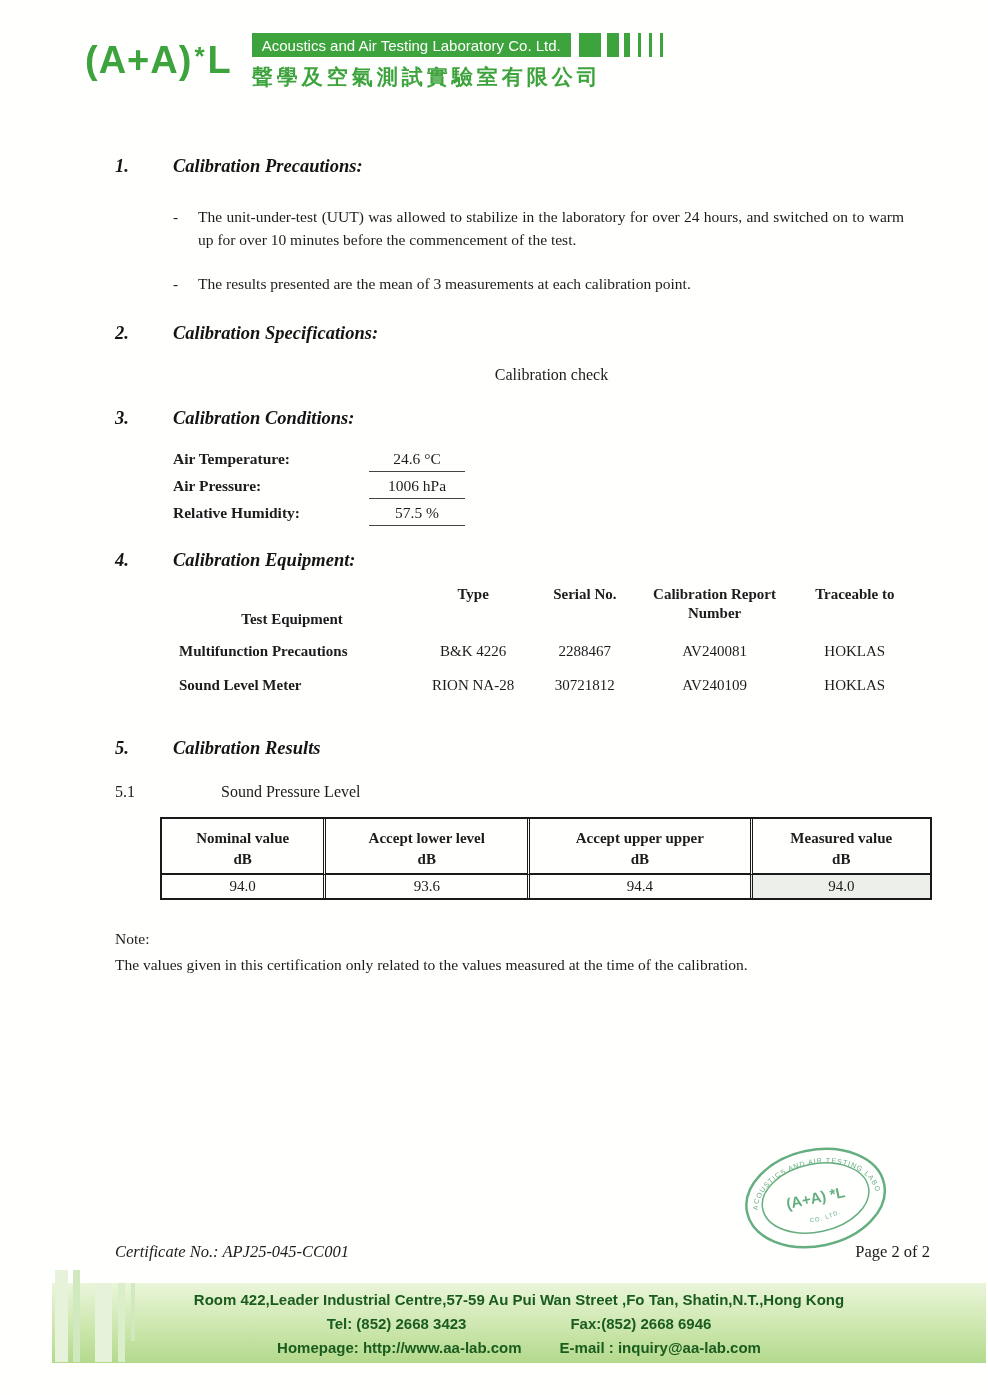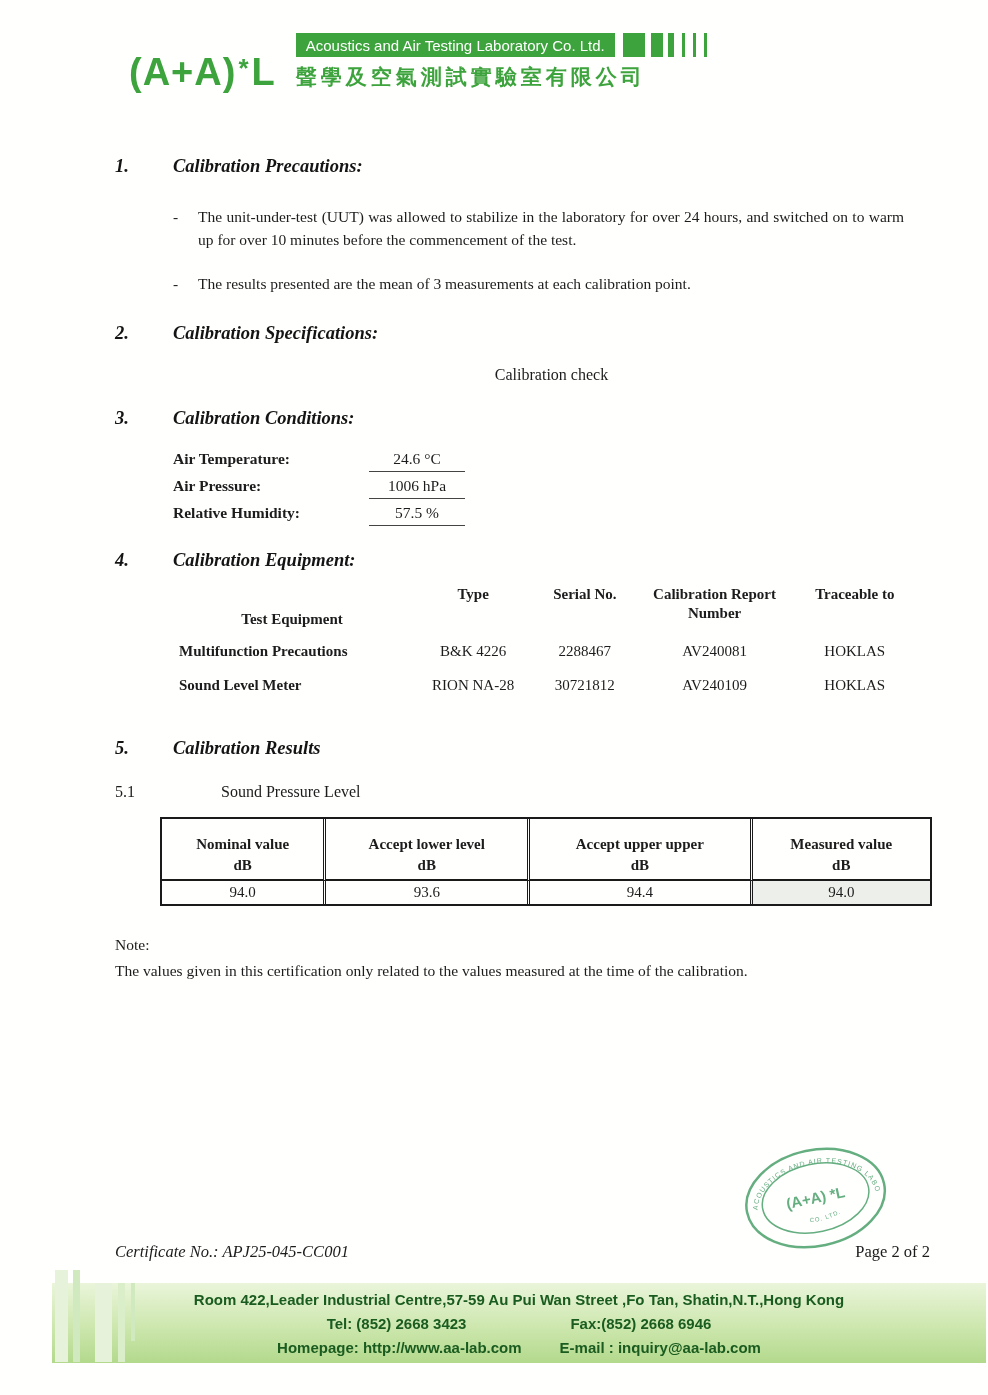--- a/index.html
+++ b/index.html
@@ -12,21 +12,21 @@
   body{
     width:988px;height:1395px;
     font-family:"Liberation Serif", serif;
     color:#1c1c1c;
     position:relative;
     overflow:hidden;
   }
   .page{position:relative;width:988px;height:1395px;background:#fffffe;}
 
   
-  .header{position:absolute;top:28px;left:85px;display:flex;align-items:flex-end;gap:20px;margin-left:44px;}
+  .header{position:absolute;top:28px;left:85px;display:flex;align-items:center;gap:20px;}
   .logo{
     font-family:"Liberation Sans", sans-serif;font-weight:bold;
     font-size:38px;color:var(--brand-green);letter-spacing:1px;line-height:1;
     white-space:nowrap;
   }
   .logo .star{font-size:26px;vertical-align:8px;padding:0 2px;}
   .banner-block{padding-top:5px;}
   .banner-row{display:flex;align-items:stretch;height:24px;}
   .banner{
     background:var(--brand-green);color:#fff;
@@ -83,21 +83,21 @@
   .sub-row{display:flex;margin-top:24px;font-size:16px;gap:48px;}
   .sub-num{width:58px;flex:0 0 58px;}
 
   .results-table{
     margin-top:16px;margin-left:45px;width:772px;
     border-collapse:separate;border-spacing:0;
     border:2px solid #1a1a1a;font-size:15px;
     box-shadow:0 0 0 1px #fff inset;
   }
   .results-table th{
-    font-weight:bold;text-align:center;padding:15px 4px 4px;
+    font-weight:bold;text-align:center;padding:9px 4px 4px;
     border-bottom:2px solid #1a1a1a;line-height:1.35;
   }
   .results-table th + th, .results-table td + td{border-left:3px double #1a1a1a;}
   .results-table td{text-align:center;padding:3px 4px;height:15px;}
   .results-table td.shaded{background:#edf0ea;}
 
   .note{margin-top:26px;font-size:15.5px;line-height:1.7;}
   .note .ntext{width:790px;text-align:justify;}
 
   

